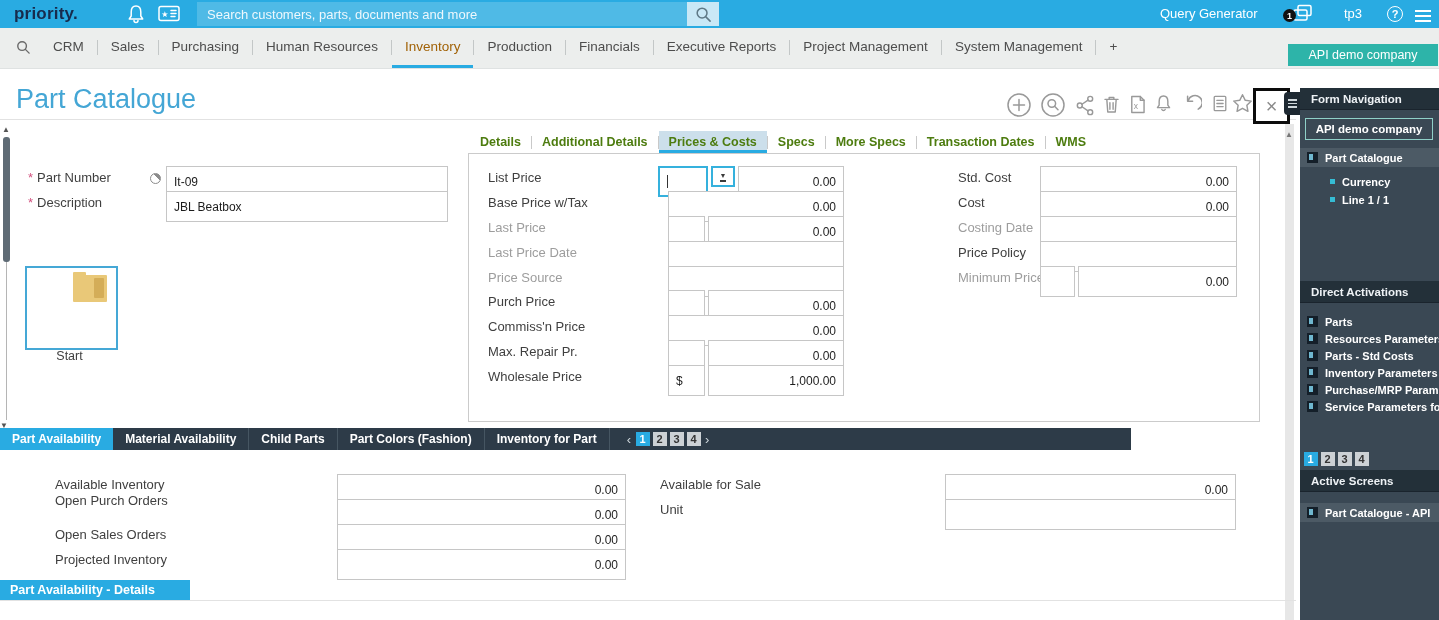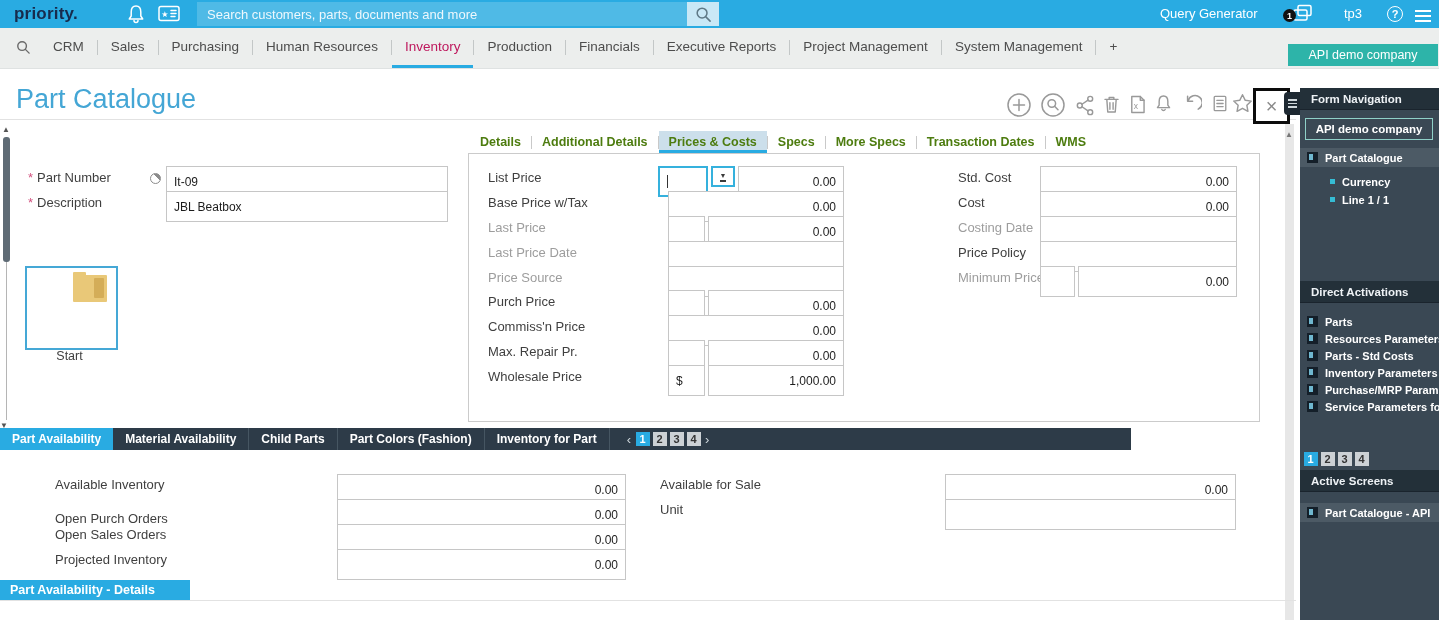--- a/index.html
+++ b/index.html
@@ -14,21 +14,21 @@
   .tsearchbtn{position:absolute;left:687px;top:2px;width:32px;height:24px;background:#c9e8f6;display:flex;align-items:center;justify-content:center}
   .tbtxt{position:absolute;top:6px;color:#fff;font-size:13px}
   .helpc{position:absolute;width:16px;height:16px;border:1.5px solid #fff;border-radius:50%;color:#fff;
     font-size:11px;font-weight:bold;display:flex;align-items:center;justify-content:center;box-sizing:border-box}
   .burger span{display:block;width:16px;height:2px;background:#fff;margin:3px 0}
   .badge1{position:absolute;left:-7px;top:5px;width:13px;height:13px;background:#111;border-radius:50%;
     color:#fff;font-size:9px;font-weight:bold;display:flex;align-items:center;justify-content:center}
   
   .navrow{position:absolute;left:0;top:28px;width:1439px;height:40px;background:#eceeed;border-bottom:1px solid #dfe2e2}
   .navitem{float:left;height:37px;line-height:37px;padding:0 13px;font-size:13.5px;color:#4d4d4d;cursor:default}
-  .navitem.sel{border-bottom:3px solid #29abe2;color:#be185d}
+  .navitem.sel{border-bottom:3px solid #29abe2;color:#a16207}
   .navsep{float:left;width:1px;height:15px;background:#c3c7c7;margin-top:12px}
   .cbadge{position:absolute;left:1288px;top:16px;width:150px;height:22px;background:#2db4a9;color:#fff;
     font-size:12.5px;display:flex;align-items:center;justify-content:center}
   
   .ptitle{position:absolute;left:16px;top:84px;font-size:27px;color:#44a6d5}
   .hline{position:absolute;height:1px;background:#e2e2e2}
   .tbico{position:absolute;top:92px;display:flex;align-items:center;justify-content:center}
   .xbox{position:absolute;left:1253px;top:88px;width:31px;height:30px;border:3px solid #0c0c0c;background:#fff;
     display:flex;align-items:center;justify-content:center;font-size:20px;color:#8a8a8a}
   
@@ -335,21 +335,21 @@
     <span class="pbox sel">1</span>
     <span class="pbox">2</span>
     <span class="pbox">3</span>
     <span class="pbox">4</span>
     <span class="parrow">›</span>
   </span>
 </div>
 
 <div class="lbl" style="left:55px;top:477px">Available Inventory</div>
 <div class="inp" style="left:337px;top:474px;width:289px">0.00</div>
-<div class="lbl" style="left:55px;top:511px">Open Purch Orders</div>
+<div class="lbl" style="left:55px;top:493px">Open Purch Orders</div>
 <div class="inp" style="left:337px;top:499px;width:289px">0.00</div>
 <div class="lbl" style="left:55px;top:527px">Open Sales Orders</div>
 <div class="inp" style="left:337px;top:524px;width:289px">0.00</div>
 <div class="lbl" style="left:55px;top:552px">Projected Inventory</div>
 <div class="inp" style="left:337px;top:549px;width:289px">0.00</div>
 
 <div class="lbl" style="left:660px;top:477px">Available for Sale</div>
 <div class="inp" style="left:945px;top:474px;width:291px">0.00</div>
 <div class="lbl" style="left:660px;top:502px">Unit</div>
 <div class="inp" style="left:945px;top:499px;width:291px"></div>

